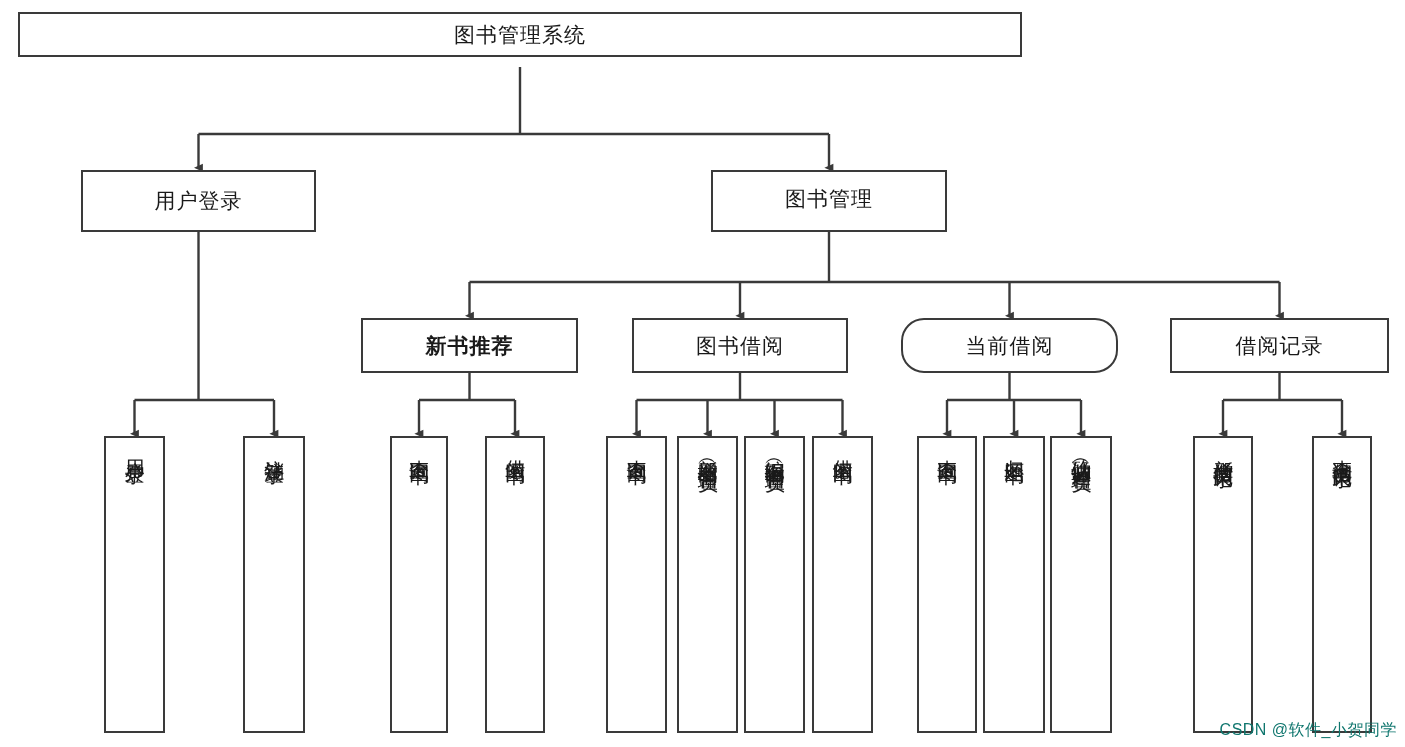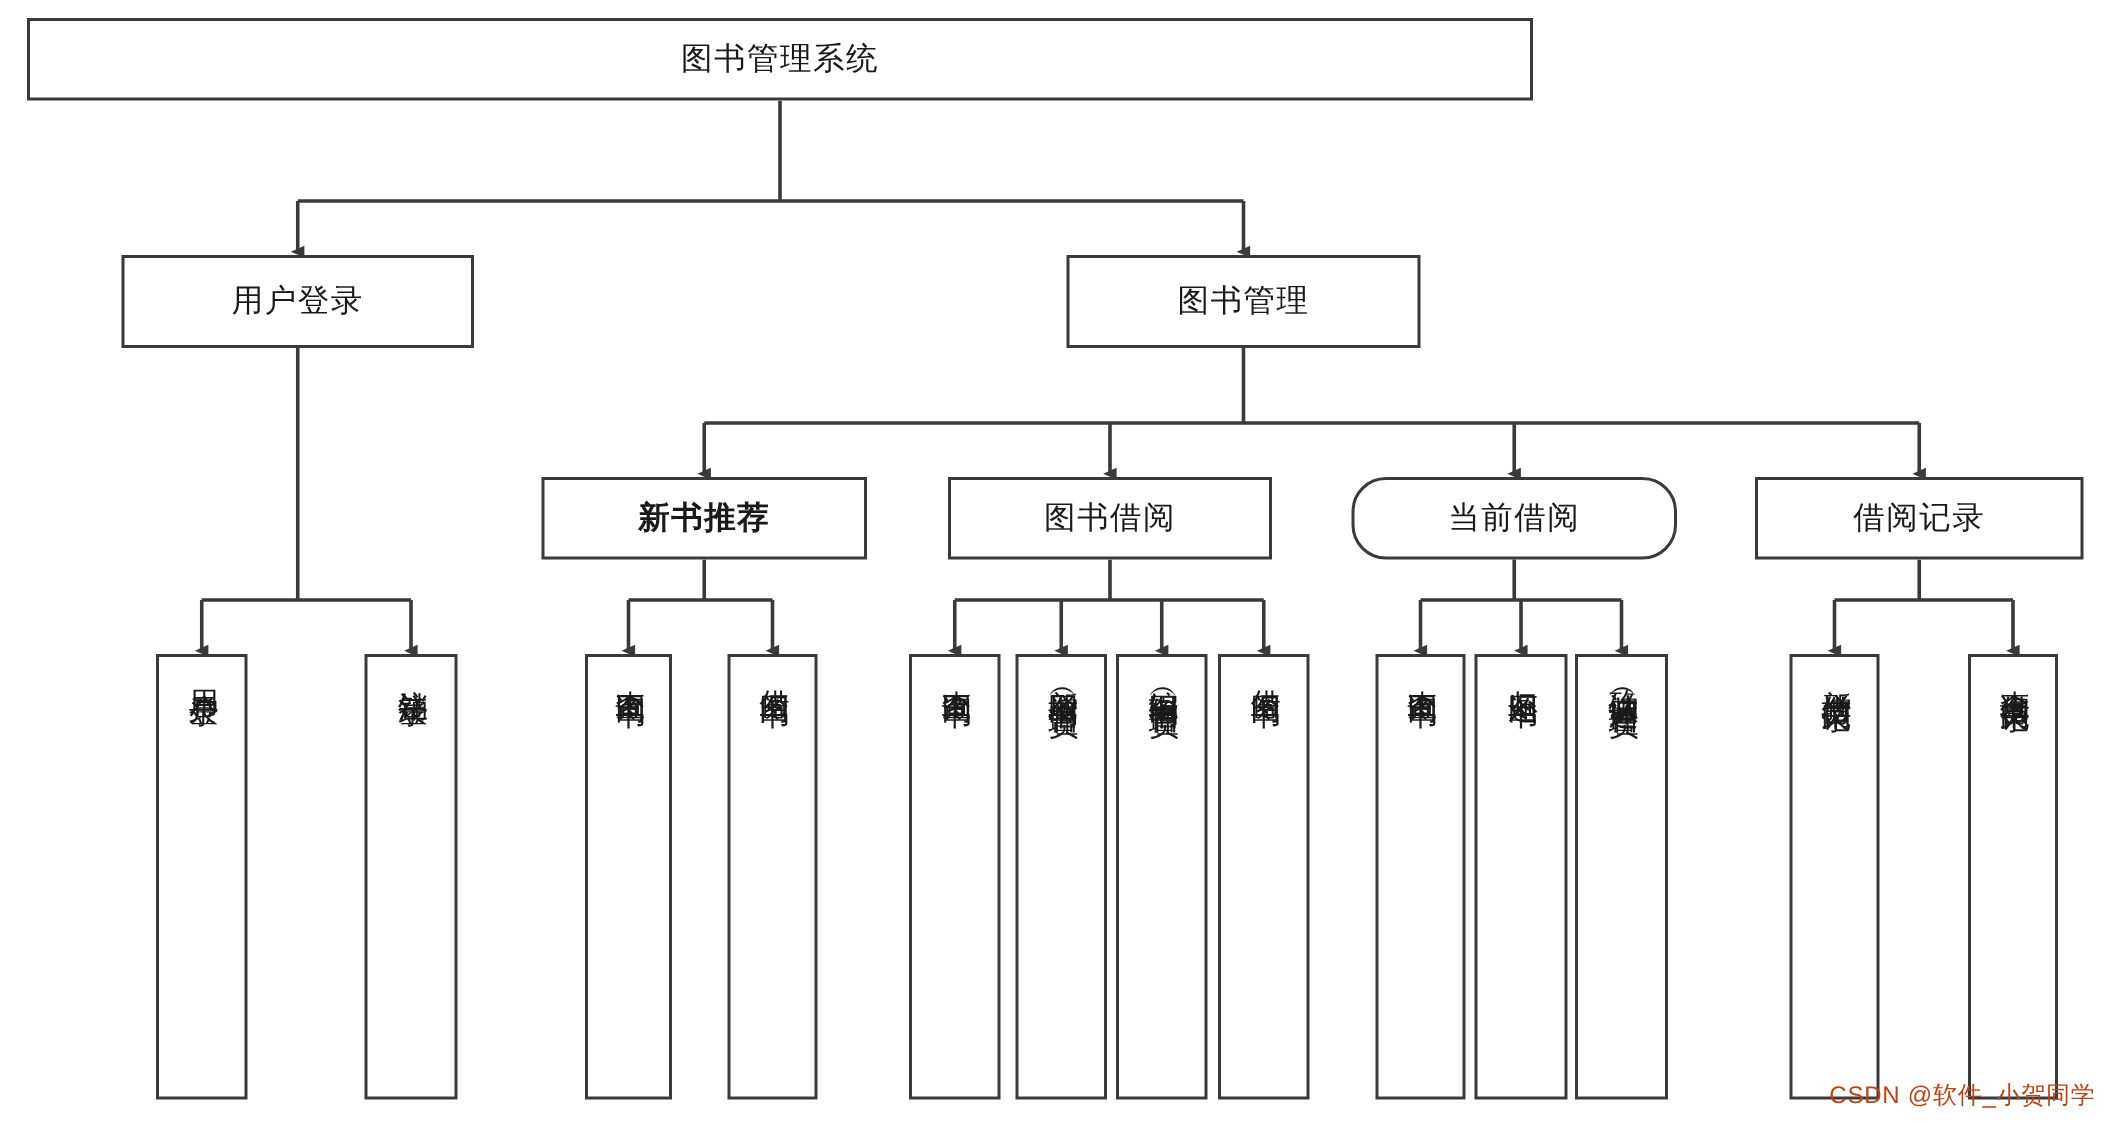--- a/index.html
+++ b/index.html
@@ -51,21 +51,21 @@
     font-size: 20px;
     line-height: 1.18;
     letter-spacing: 2px;
     white-space: nowrap;
   }
   .watermark {
     position: absolute;
     right: 8px;
     bottom: 6px;
     font-size: 16px;
-    color: #c2410c;
+    color: #0f766e;
     white-space: nowrap;
     letter-spacing: 0.5px;
   }
 </style>
 </head>
 <body>
 
 <div id="canvas">
   <svg id="edges" viewBox="0 0 1405 747" xmlns="http://www.w3.org/2000/svg">
     <defs>
@@ -104,27 +104,27 @@
         <path d="M1014,400 L1014,434" marker-end="url(#arrow)"></path>
         <path d="M1081,400 L1081,434" marker-end="url(#arrow)"></path>
         <path d="M1279.5,373 L1279.5,400"></path>
         <path d="M1223,400 L1342,400"></path>
         <path d="M1223,400 L1223,434" marker-end="url(#arrow)"></path>
         <path d="M1342,400 L1342,434" marker-end="url(#arrow)"></path>
       </g>
   </svg>
 
   <div id="nodes">
-      <div class="node node-h" style="left: 18px; top: 12px; width: 1004px; height: 55px;">
+      <div class="node node-h" style="left: 18px; top: 12px; width: 1004px; height: 45px;">
         <span class="label">图书管理系统</span>
       </div>
       <div class="node node-h" style="left: 81px; top: 170px; width: 235px; height: 62px;">
         <span class="label">用户登录</span>
       </div>
-      <div class="node node-h" style="left: 711px; top: 170px; width: 236px; height: 62px;">
+      <div class="node node-h" style="left: 711px; top: 170px; width: 236px; height: 62px; font-family: Liberation Mono, monospace;">
         <span class="label">图书管理</span>
       </div>
       <div class="node node-h" style="left: 361px; top: 318px; width: 217px; height: 55px; font-weight: bold;">
         <span class="label">新书推荐</span>
       </div>
       <div class="node node-h" style="left: 632px; top: 318px; width: 216px; height: 55px;">
         <span class="label">图书借阅</span>
       </div>
       <div class="node node-h" style="left: 901px; top: 318px; width: 217px; height: 55px; border-radius: 23px;">
         <span class="label">当前借阅</span>

